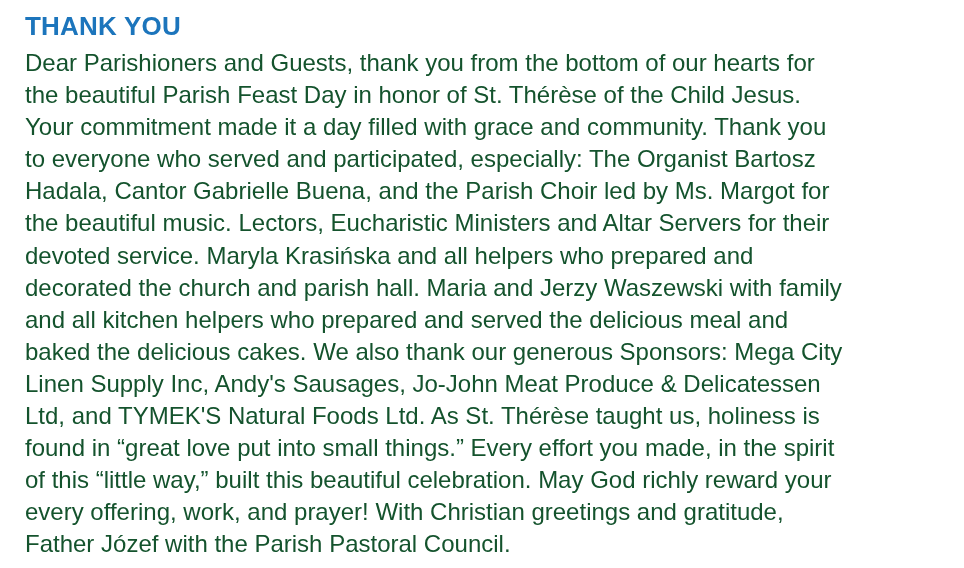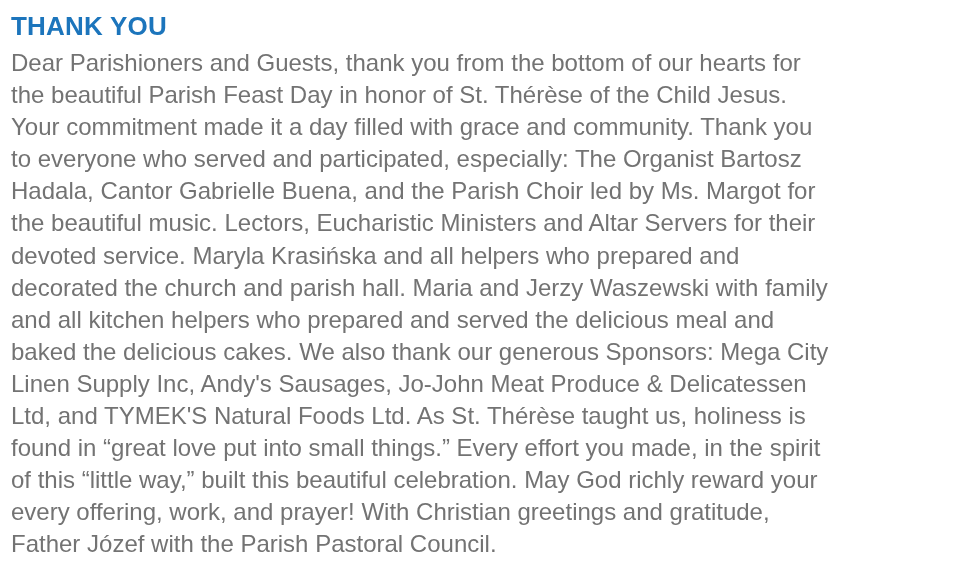--- a/index.html
+++ b/index.html
@@ -10,37 +10,37 @@
   body {
     width: 964px;
     height: 568px;
     overflow: hidden;
     font-family: "Liberation Sans", sans-serif;
   }
   .doc {
     box-sizing: border-box;
     width: 876px;
     height: 568px;
-    padding: 11px 18px 0 11px;
+    padding: 11px 18px 0 25px;
     background: #ffffff;
   }
   .doc-title {
     margin: 0 0 6px 0;
     font-size: 26px;
     line-height: 30px;
     font-weight: bold;
     letter-spacing: 0.2px;
     color: #1C75BC;
     font-family: "Liberation Sans", sans-serif;
   }
   .doc-body {
     margin: 0;
     font-size: 24px;
     line-height: 32.1px;
-    color: #737373;
+    color: #14532d;
     white-space: pre;
     font-family: "Liberation Sans", sans-serif;
   }
 </style>
 </head>
 <body>
 
 <div class="doc">
   <h1 class="doc-title">THANK YOU</h1>
   <p class="doc-body">Dear Parishioners and Guests, thank you from the bottom of our hearts for

